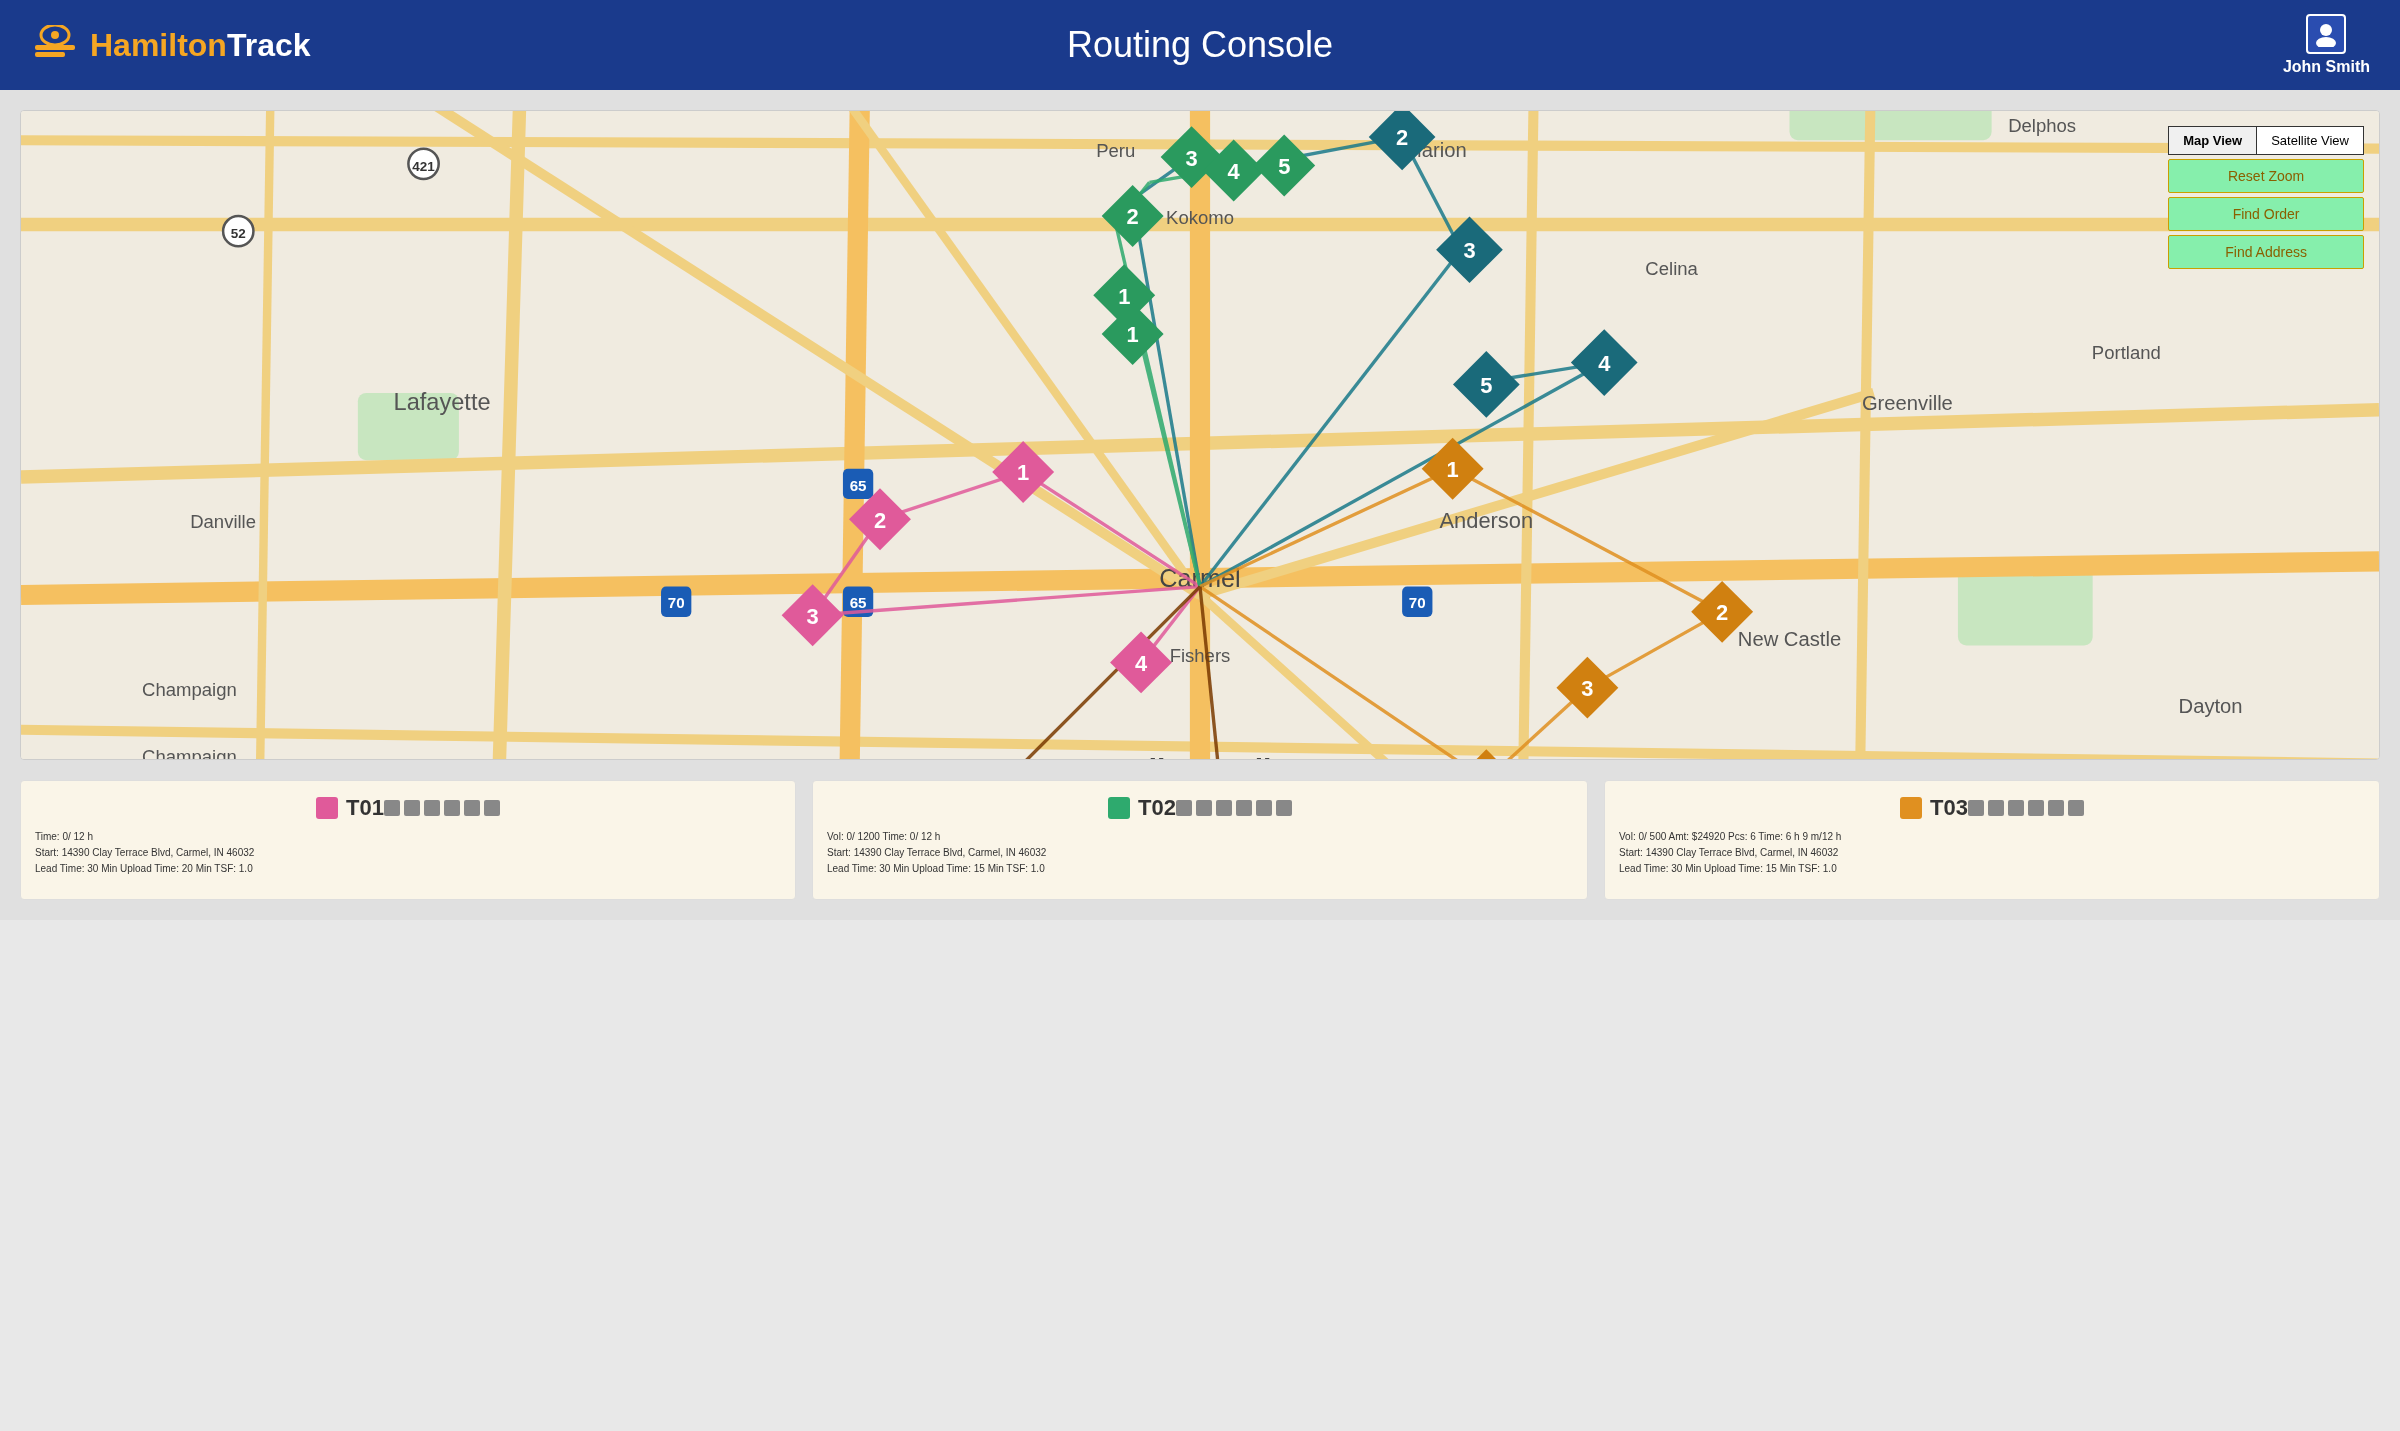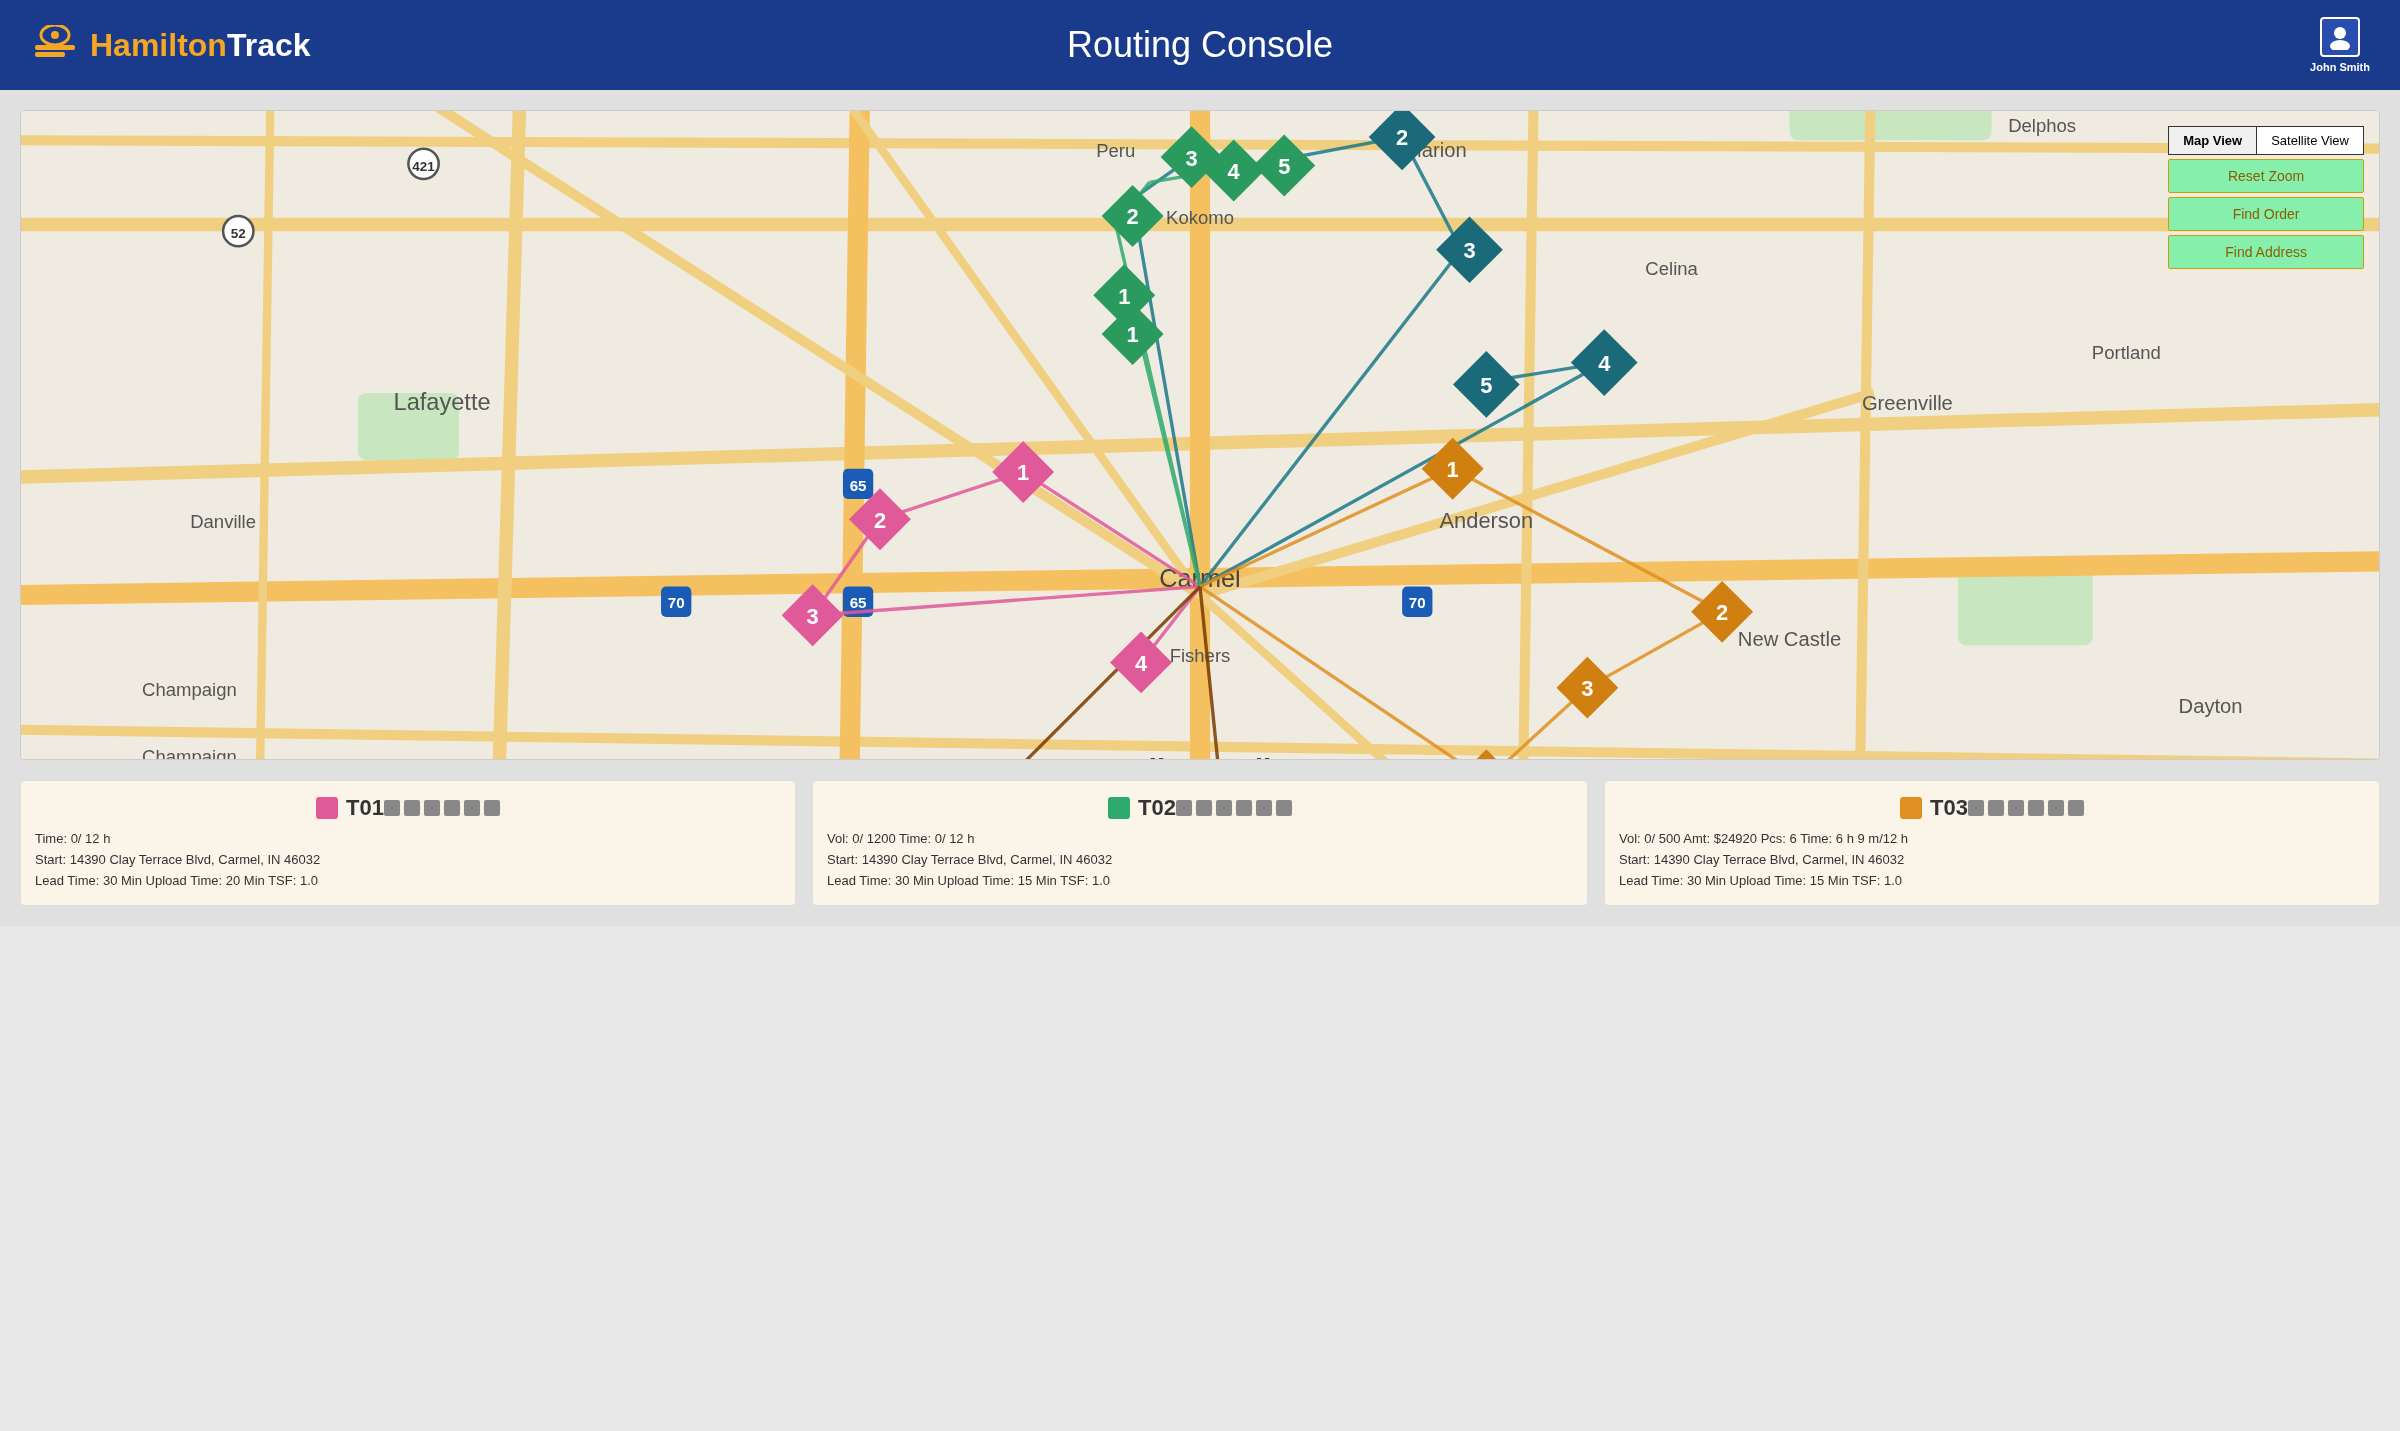--- a/index.html
+++ b/index.html
@@ -48,21 +48,21 @@
     .user-icon {
       width: 40px;
       height: 40px;
       background: #2a4db0;
       border: 2px solid white;
       border-radius: 4px;
       display: flex;
       align-items: center;
       justify-content: center;
     }
-    .user-name { font-size: 11px; color: white; font-weight: bold; }
+    .user-name { font-size: 16px; color: white; font-weight: bold; }
 
     
     .main-content {
       padding: 20px;
       background: #e0e0e0;
     }
 
     
     .map-wrapper {
       position: relative;
@@ -154,21 +154,21 @@
       display: flex;
       gap: 4px;
     }
     .dot {
       width: 16px;
       height: 16px;
       background: #888;
       border-radius: 2px;
     }
     .card-info {
-      font-size: 13px;
+      font-size: 10px;
       color: #333;
       line-height: 1.6;
     }
   </style>
 </head>
 <body>
 
 <header class="header">
   <div class="logo-area">
     <svg class="logo-icon" viewBox="0 0 50 40">

